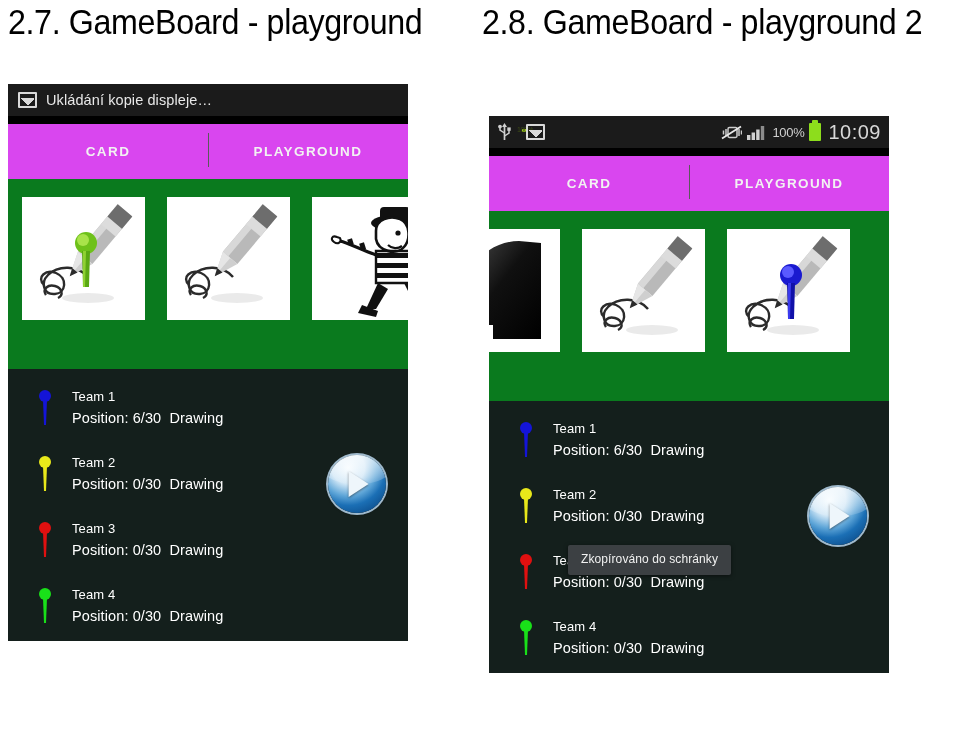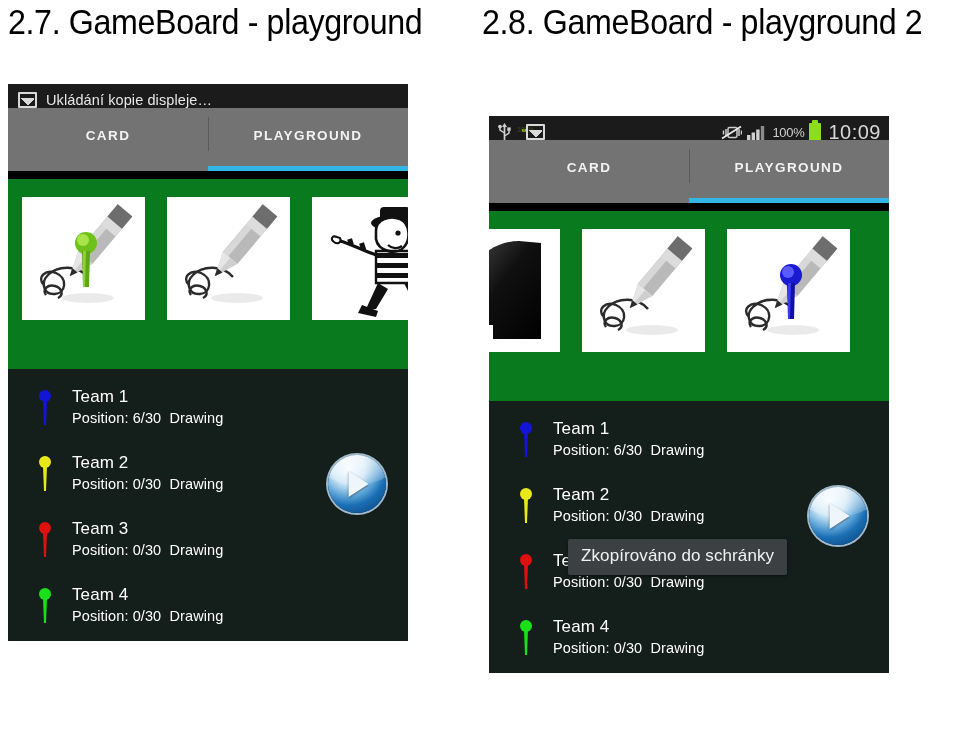--- a/index.html
+++ b/index.html
@@ -133,23 +133,23 @@
     font-size: 7px;
     color: #3c4a16;
     text-align: center;
     letter-spacing: -0.5px;
   }
 
   
   .tabbar {
     position: absolute;
     left: 0; right: 0;
-    top: 24px;
+    top: 40px;
     height: 63px;
-    background: #737373;
+    background: #d946ef;
     display: flex;
   }
   .tab {
     flex: 1 1 50%;
     display: flex;
     align-items: center;
     justify-content: center;
     color: #f2f2f2;
     font-size: 13.5px;
     font-weight: bold;
@@ -226,21 +226,21 @@
     flex: 0 0 auto;
   }
   .team-text {
     display: flex;
     flex-direction: column;
     justify-content: center;
     margin-left: 10px;
   }
   .team-name {
     color: #ffffff;
-    font-size: 17px;
+    font-size: 13px;
     line-height: 20px;
     letter-spacing: 0.1px;
   }
   .team-pos {
     color: #ffffff;
     font-size: 14.5px;
     line-height: 22px;
     letter-spacing: 0.1px;
     text-align: right;
   }
@@ -275,21 +275,21 @@
     filter: drop-shadow(0 1px 1px rgba(0,0,0,0.45));
   }
 
   
   .toast {
     position: absolute;
     left: 79px;
     bottom: 98px;
     background: #3c4043;
     color: #f1f1f1;
-    font-size: 17px;
+    font-size: 12px;
     padding: 7px 13px 9px 13px;
     border-radius: 2px;
     white-space: nowrap;
     box-shadow: 0 1px 4px rgba(0,0,0,0.5);
     letter-spacing: 0.1px;
   }
 </style>
 </head>
 <body>
 

